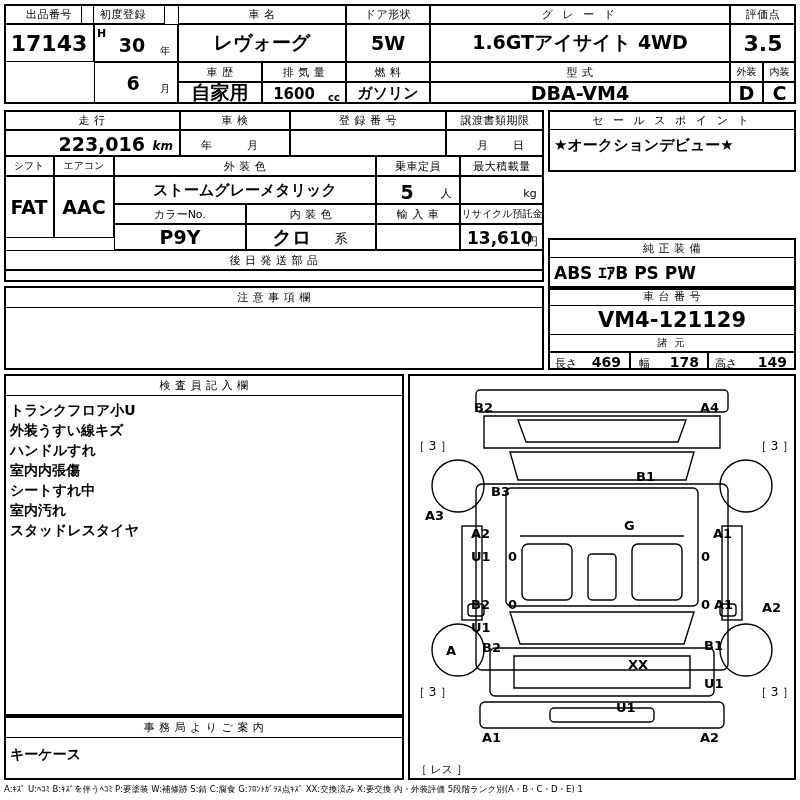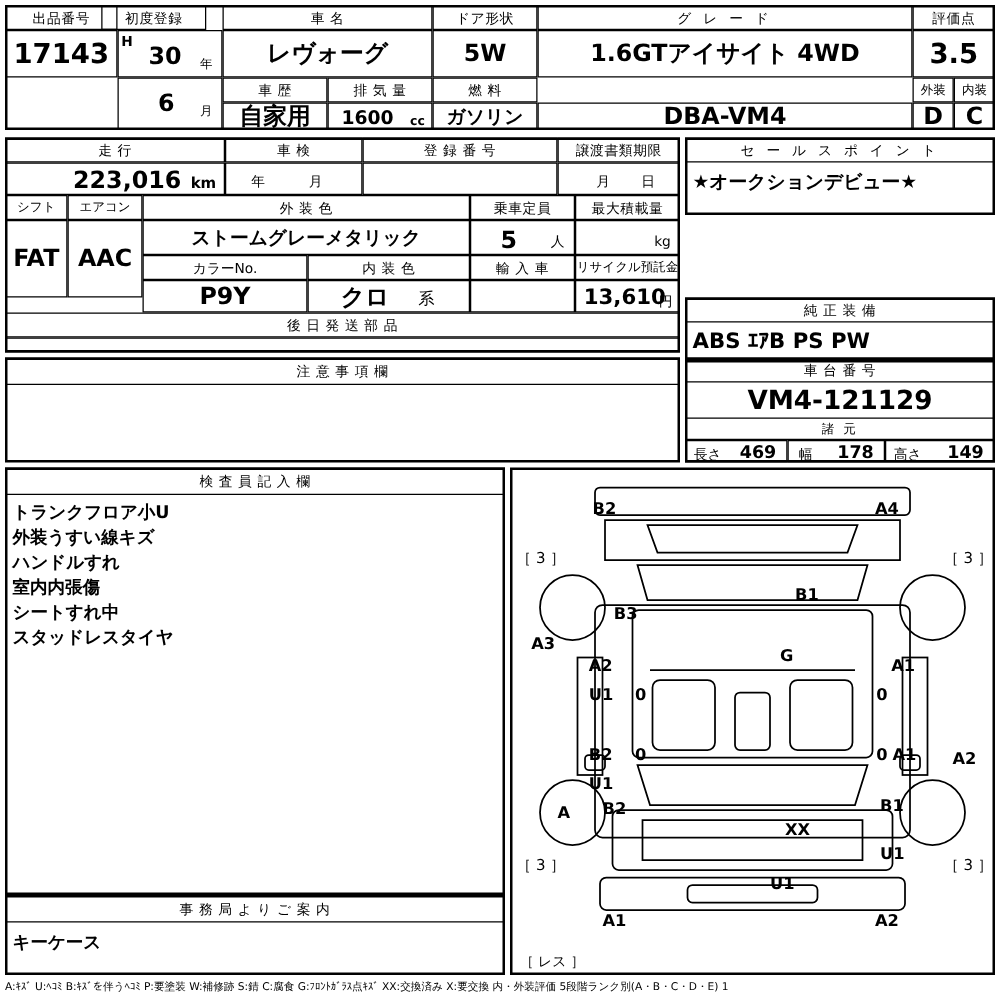--- a/index.html
+++ b/index.html
@@ -65,33 +65,34 @@
 
   <div class="box c hdr" style="left:262px;top:62px;width:84px;height:20px;">排 気 量</div>
   <div class="box" style="left:262px;top:82px;width:84px;height:22px;">
     <div class="lbl c val-sm" style="left:2px;top:2px;width:58px;height:18px;">1600</div>
     <div class="lbl c unit" style="left:60px;top:7px;width:22px;height:14px;font-weight:bold;">cc</div>
   </div>
 
   <div class="box c hdr" style="left:346px;top:62px;width:84px;height:20px;">燃 料</div>
   <div class="box c val-sm" style="left:346px;top:82px;width:84px;height:22px;">ガソリン</div>
 
+  <div class="box c hdr" style="left:430px;top:62px;width:300px;height:20px;">型 式</div>
   <div class="box c val" style="left:430px;top:82px;width:300px;height:22px;">DBA-VM4</div>
 
   <div class="box c" style="left:730px;top:62px;width:33px;height:20px;font-size:10px;">外装</div>
   <div class="box c" style="left:763px;top:62px;width:33px;height:20px;font-size:10px;">内装</div>
   <div class="box c val" style="left:730px;top:82px;width:33px;height:22px;">D</div>
   <div class="box c val" style="left:763px;top:82px;width:33px;height:22px;">C</div>
 
   <div class="box" style="left:4px;top:110px;width:540px;height:172px;border-width:2px;"></div>
 
   <div class="box c hdr" style="left:4px;top:110px;width:176px;height:20px;">走 行</div>
   <div class="box" style="left:4px;top:130px;width:176px;height:26px;">
     <div class="lbl" style="right:34px;top:2px;font-size:19px;font-weight:bold;">223,016</div>
-    <div class="lbl" style="right:6px;top:8px;font-size:12px;font-weight:bold;">km</div>
+    <div class="lbl" style="right:6px;top:8px;font-size:12px;font-weight:bold;font-style:italic;">km</div>
   </div>
 
   <div class="box c hdr" style="left:180px;top:110px;width:110px;height:20px;">車 検</div>
   <div class="box" style="left:180px;top:130px;width:110px;height:26px;">
     <div class="lbl" style="left:20px;top:7px;font-size:11px;">年</div>
     <div class="lbl" style="left:66px;top:7px;font-size:11px;">月</div>
   </div>
 
   <div class="box c hdr" style="left:290px;top:110px;width:156px;height:20px;">登 録 番 号</div>
   <div class="box c val-sm" style="left:290px;top:130px;width:156px;height:26px;"></div>
@@ -174,20 +175,21 @@
   </div>
 
   <div class="box" style="left:4px;top:374px;width:400px;height:342px;border-width:2px;"></div>
   <div class="box c hdr" style="left:4px;top:374px;width:400px;height:22px;">検 査 員 記 入 欄</div>
   <div class="lbl" style="left:10px;top:400px;width:388px;">
     <div class="note">トランクフロア小U</div>
     <div class="note">外装うすい線キズ</div>
     <div class="note">ハンドルすれ</div>
     <div class="note">室内内張傷</div>
     <div class="note">シートすれ中</div>
+    <div class="note">室内汚れ</div>
     <div class="note">スタッドレスタイヤ</div>
   </div>
 
   <div class="box" style="left:4px;top:716px;width:400px;height:64px;border-width:2px;"></div>
   <div class="box c hdr" style="left:4px;top:716px;width:400px;height:22px;">事 務 局 よ り ご 案 内</div>
   <div class="lbl l note" style="left:10px;top:742px;width:388px;height:24px;">キーケース</div>
 
   <div class="box" style="left:408px;top:374px;width:388px;height:406px;border-width:2px;">
     <svg width="384" height="402" viewBox="0 0 384 402">
       <g fill="none" stroke="#000" stroke-width="1.4">

